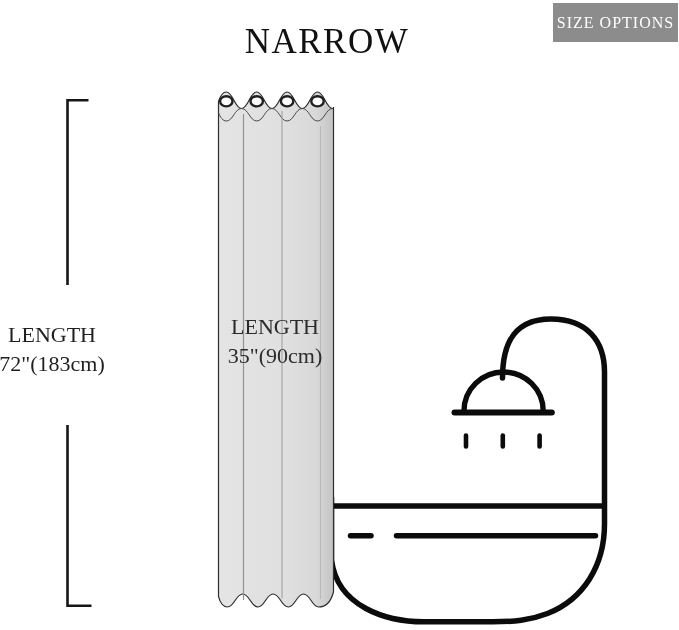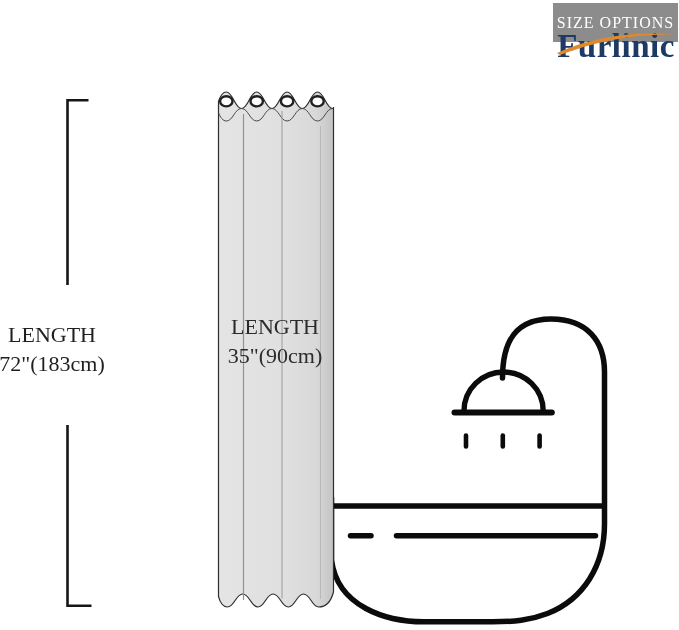--- a/index.html
+++ b/index.html
@@ -43,27 +43,22 @@
 </style>
 </head>
 <body>
 
 <div id="stage">
 
   <div id="size-badge" class="abs">
     <span>SIZE OPTIONS</span>
   </div>
 
-  <div id="brand" class="abs">
-    <div class="brand-text">Furlinic</div>
-    <svg width="126" height="40" viewBox="0 0 126 40">
-      <path d="M 4 26 C 36 11 78 3.5 121 7.5 C 79 6.5 40 15.5 7 28 Z" fill="#e0892b"></path>
-    </svg>
-  </div>
 
+  <div id="title" class="abs">NARROW</div>
 
   <div id="length-label" class="abs">
     <div>LENGTH</div>
     <div>72"(183cm)</div>
   </div>
 
   <div id="width-label" class="abs">
     <div>LENGTH</div>
     <div>35"(90cm)</div>
   </div>

